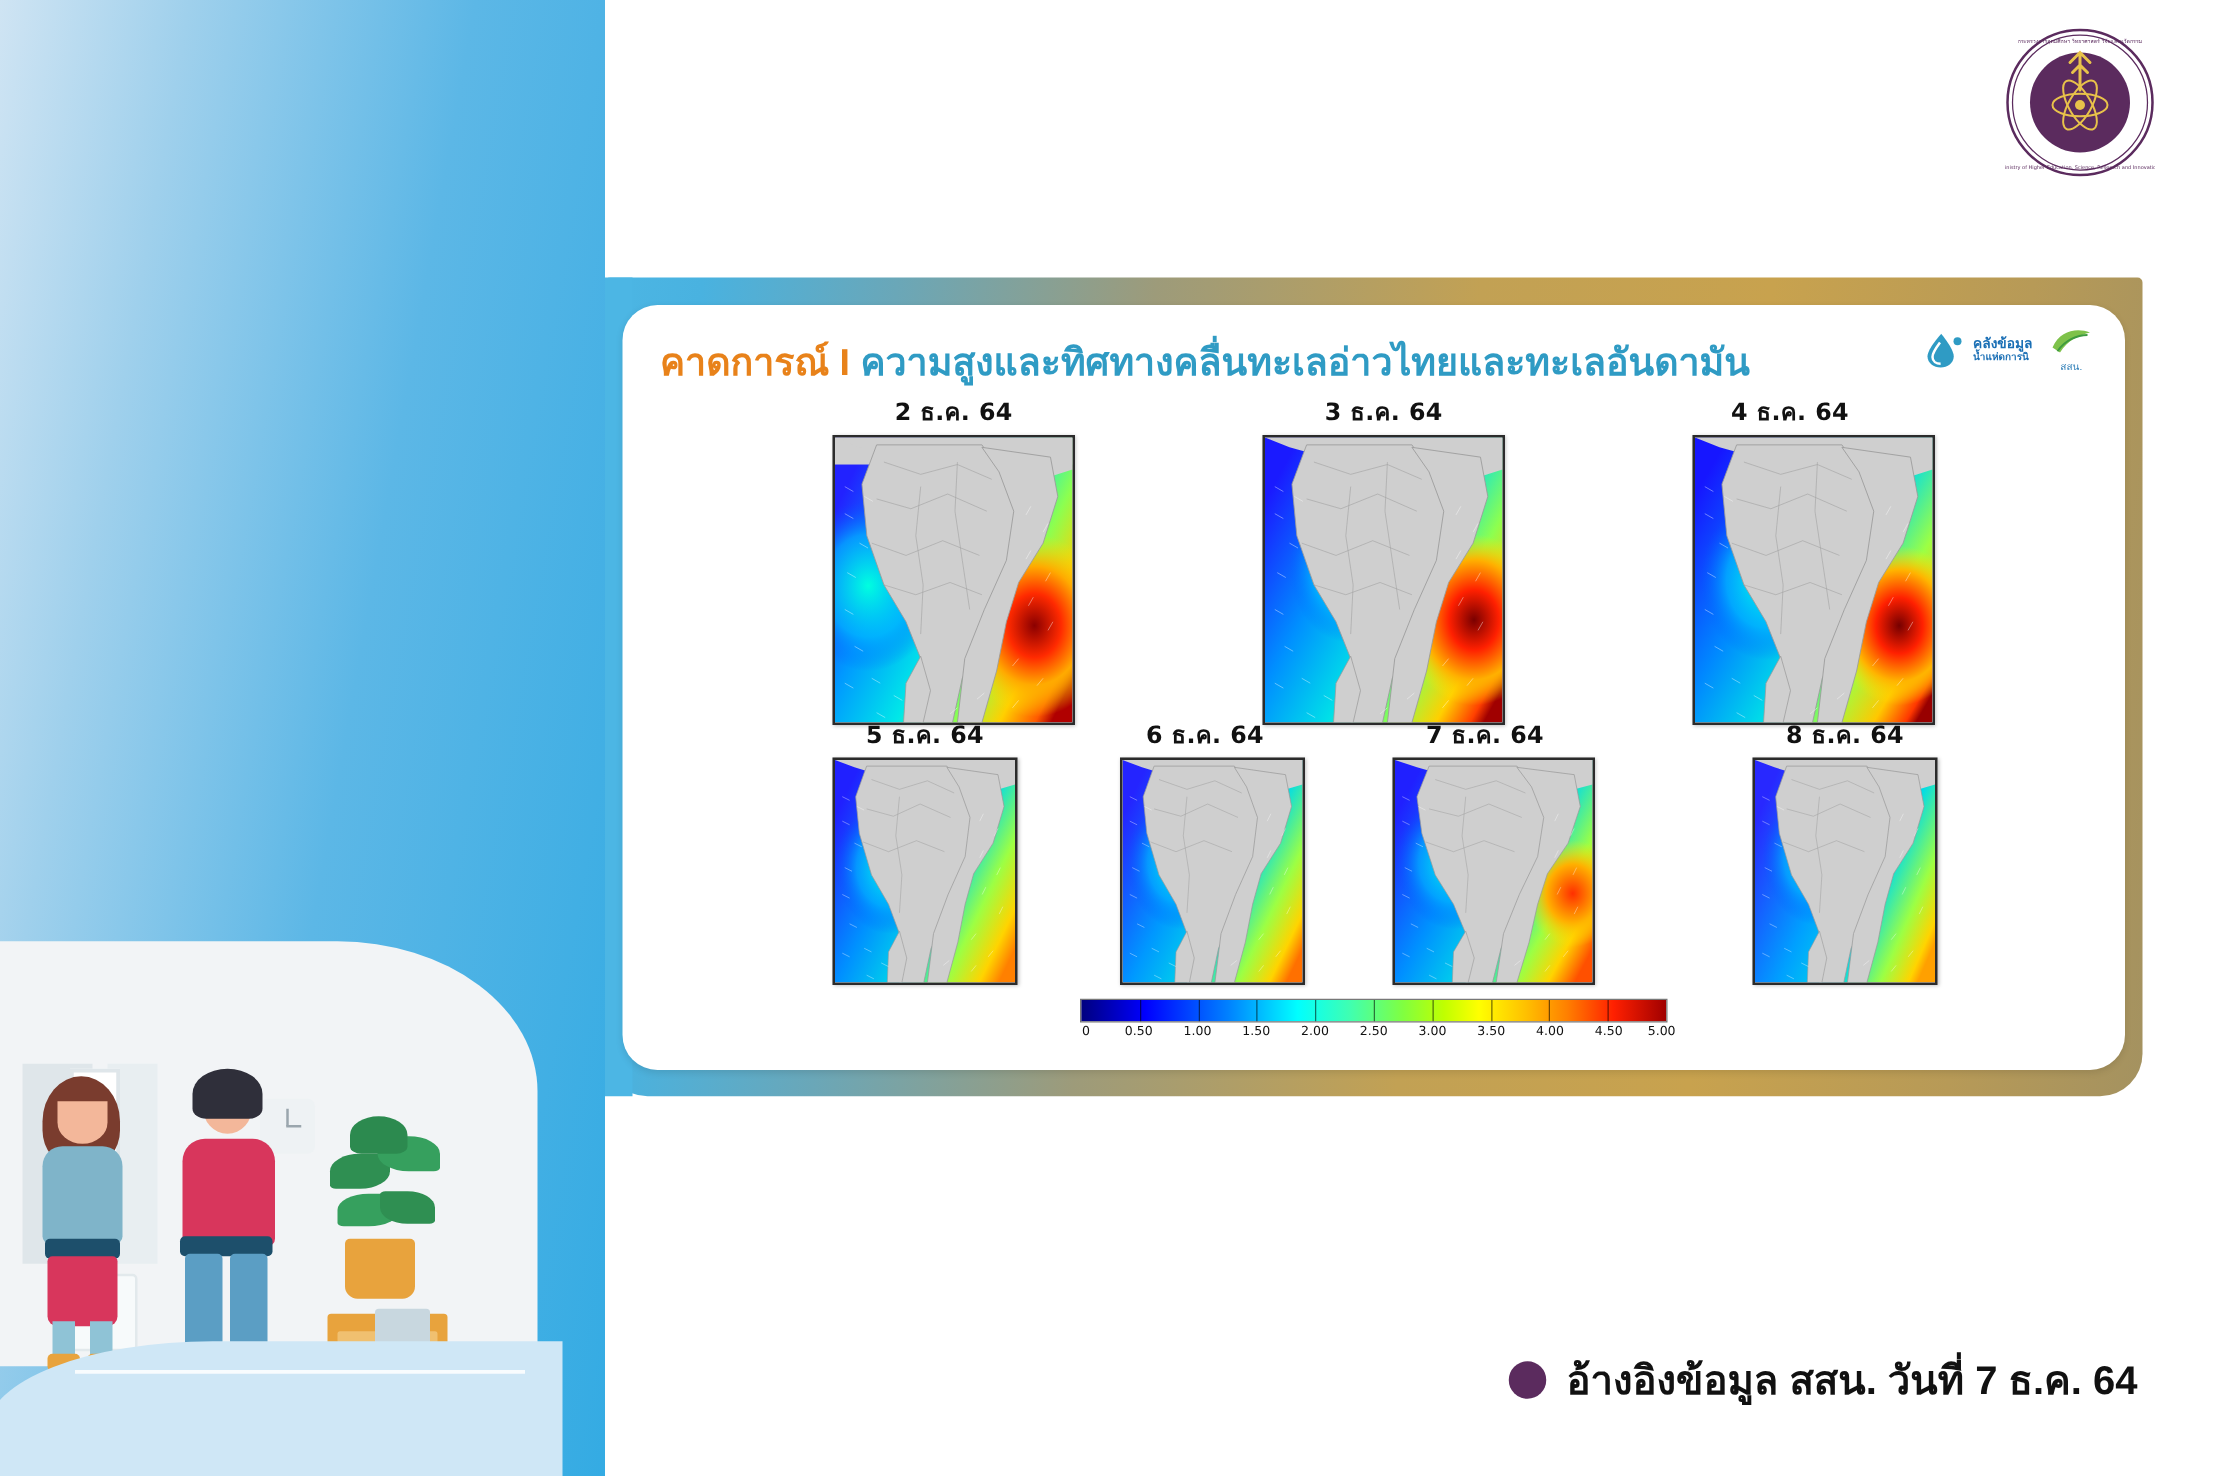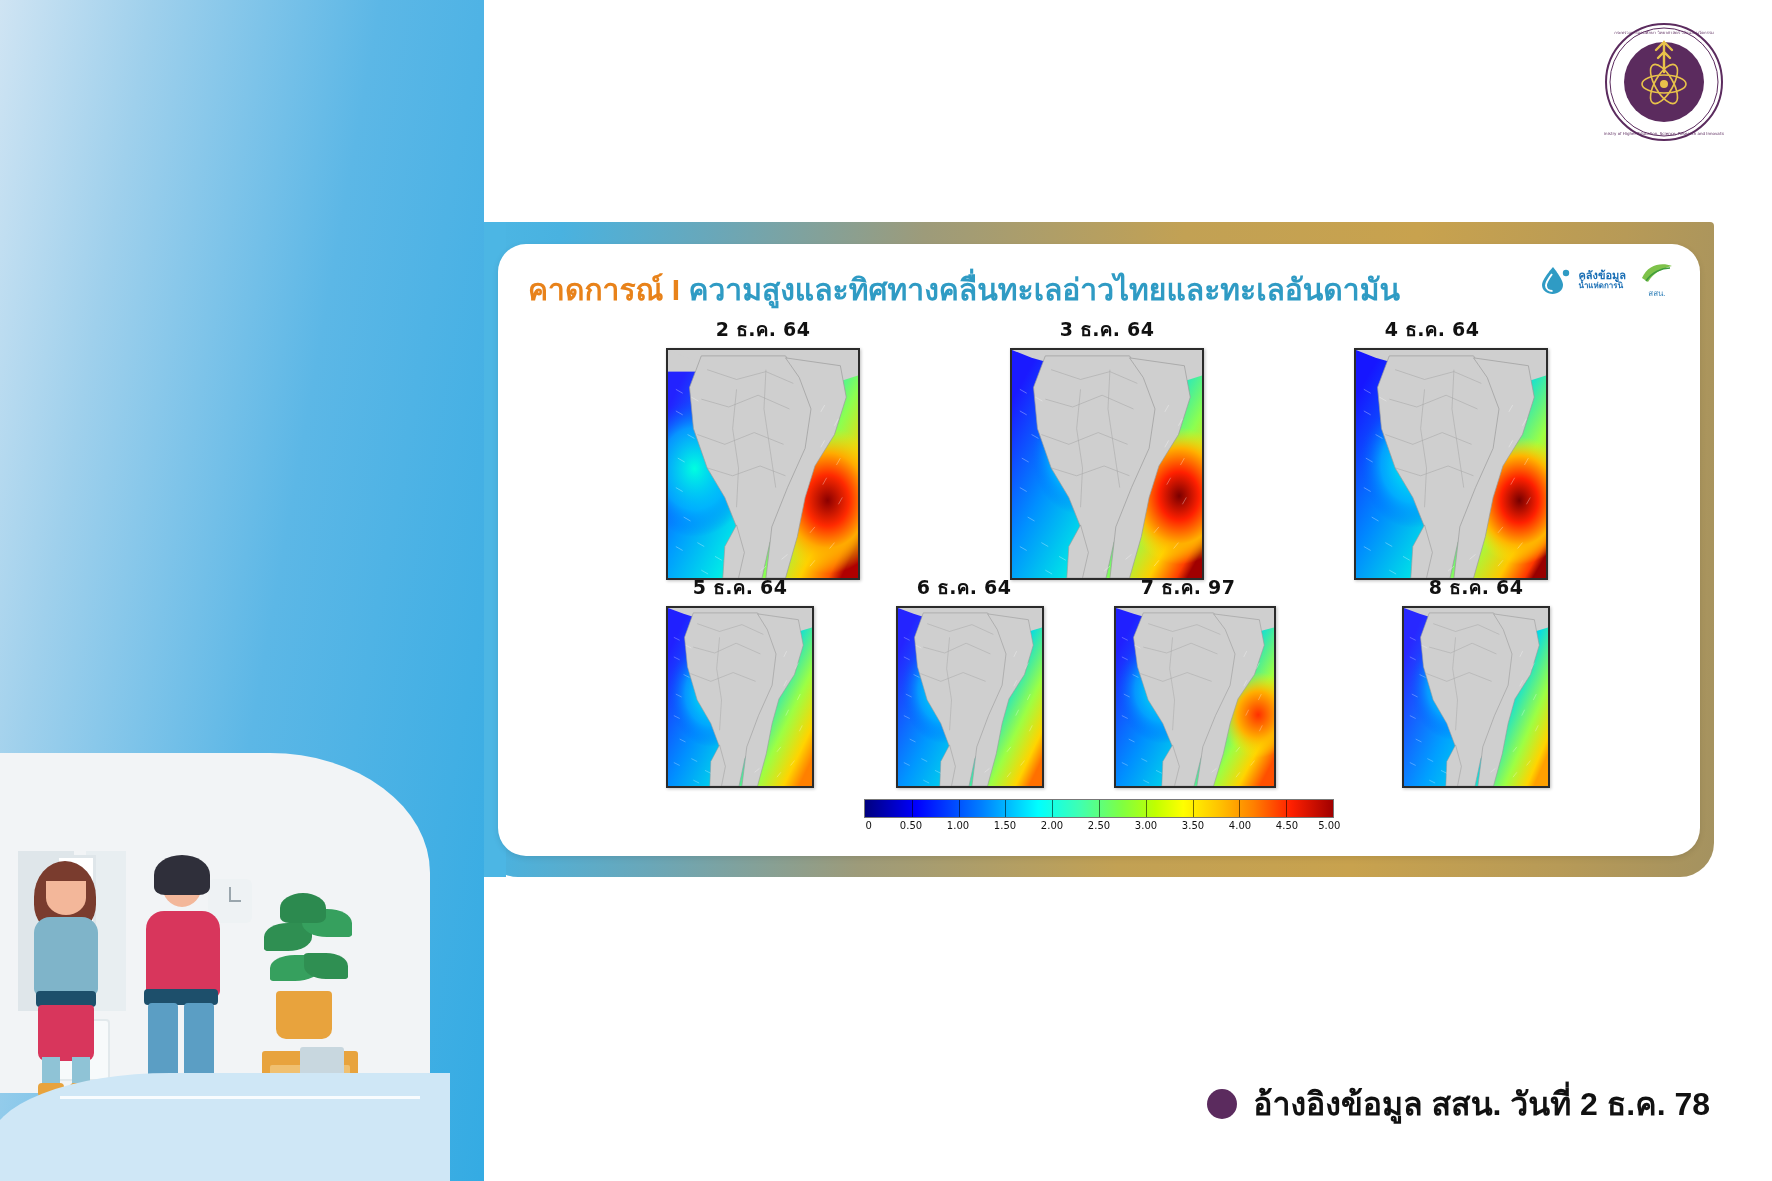--- a/index.html
+++ b/index.html
@@ -533,21 +533,21 @@
                 <path d="M6 30 l6 3 M18 38 l6 3 M6 50 l6 3 M16 68 l6 3 M8 88 l6 3 M6 110 l6 3 M12 134 l6 3 M6 158 l6 3
                          M24 154 l6 3 M38 166 l6 3 M26 176 l6 3
                          M122 44 l-3 6 M134 56 l-3 6 M122 74 l-3 6 M136 88 l-3 6 M124 104 l-3 6 M138 120 l-3 6
                          M116 142 l-4 5 M130 156 l-4 5 M116 168 l-4 5 M94 164 l-5 4"></path>
               </g>
             </svg>
           </div>
         </div>
 
         <div class="map-cell" style="left:616px; top:258px; width:148px;">
-          <div class="map-date">7 ธ.ค. 97</div>
+          <div class="map-date">7 ธ.ค. 64</div>
           <div class="map-img" style="width:162px; height:182px;">
             <svg viewBox="0 0 162 182" preserveAspectRatio="none">
               <defs>
                 <linearGradient id="g6" x1="0" y1="0.25" x2="1" y2="0.85">
                   <stop offset="0%" stop-color="#2020ff"></stop>
                   <stop offset="34%" stop-color="#0090ff"></stop>
                   <stop offset="60%" stop-color="#00dce8"></stop>
                   <stop offset="78%" stop-color="#9cff44"></stop>
                   <stop offset="90%" stop-color="#ffd400"></stop>
                   <stop offset="100%" stop-color="#ff5000"></stop>
@@ -653,16 +653,16 @@
           <span style="left:90%;">4.50</span>
           <span style="left:99%;">5.00</span>
         </div>
       </div>
 
     </div>
   </div>
 
   <div class="ref">
     <div class="ref-dot"></div>
-    <div class="ref-text">อ้างอิงข้อมูล สสน. วันที่ 2 ธ.ค. 78</div>
+    <div class="ref-text">อ้างอิงข้อมูล สสน. วันที่ 7 ธ.ค. 64</div>
   </div>
 
 </div>
 
 </body></html>

